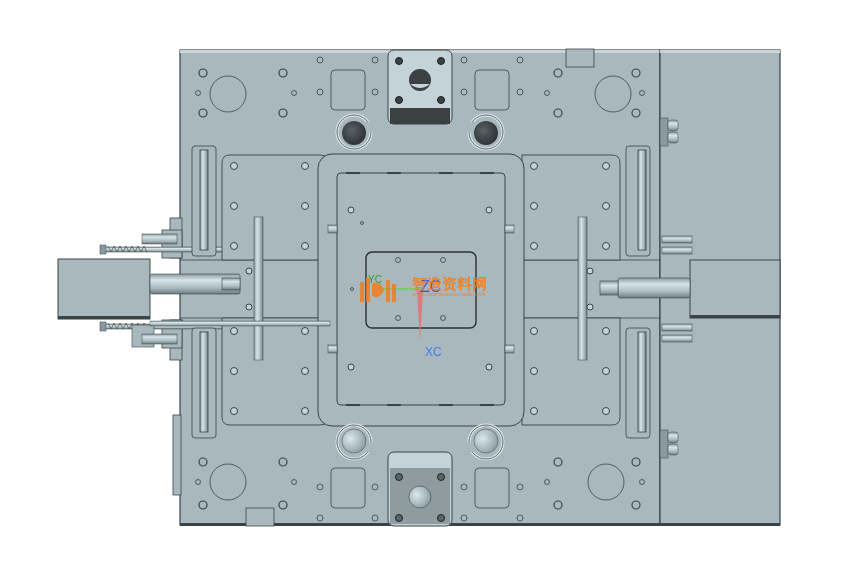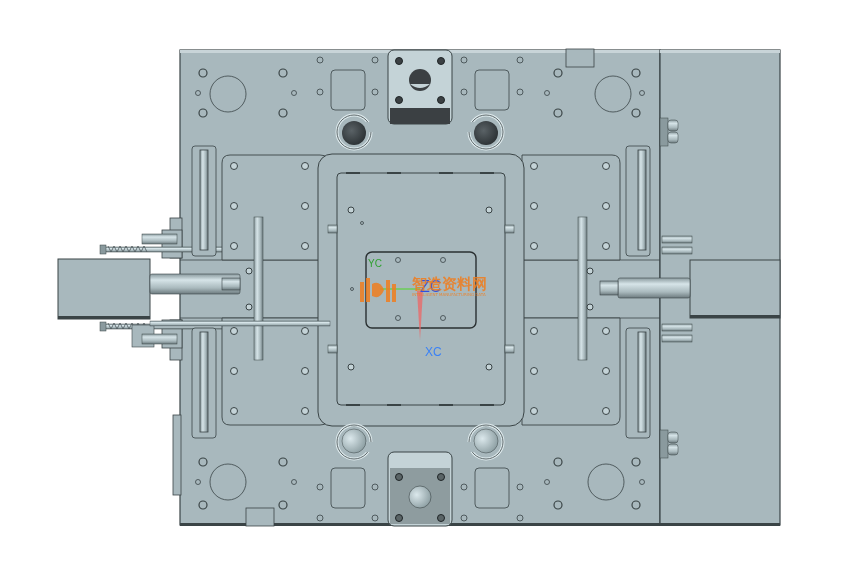--- a/index.html
+++ b/index.html
@@ -305,21 +305,21 @@
     <circle cx="362" cy="223" r="1.5"></circle>
     <circle cx="352" cy="289" r="1.5"></circle>
   </g>
 
   <g>
     <line x1="380" y1="289" x2="420" y2="289" stroke="#7ac870" stroke-width="2"></line>
     <path d="M417 291 L420 340 L423 291 Z" fill="#e86a6a" opacity="0.8"></path>
   </g>
 </svg>
 
-<span class="axis-label" style="left:368px; top:258px; color:#2fa030; font-size:10px;">YC</span>
+<span class="axis-label" style="left:368px; top:274px; color:#2fa030; font-size:10px;">YC</span>
 <span class="axis-label" style="left:420px; top:278px; color:#3050e0; font-size:16px;">ZC</span>
 <span class="axis-label" style="left:425px; top:345px; color:#3b82f6;">XC</span>
 
 <div class="wm">
   <svg width="40" height="30" viewBox="0 0 40 30">
     <rect x="2" y="6" width="4" height="20" fill="#f07d1e" opacity="0.85"></rect>
     <rect x="8" y="2" width="4" height="24" fill="#f07d1e" opacity="0.85"></rect>
     <path d="M14 8 Q22 4 26 14 Q22 24 14 20 Z" fill="#f07d1e" opacity="0.85"></path>
     <rect x="28" y="4" width="4" height="22" fill="#f07d1e" opacity="0.85"></rect>
     <rect x="34" y="8" width="4" height="18" fill="#f07d1e" opacity="0.85"></rect>

